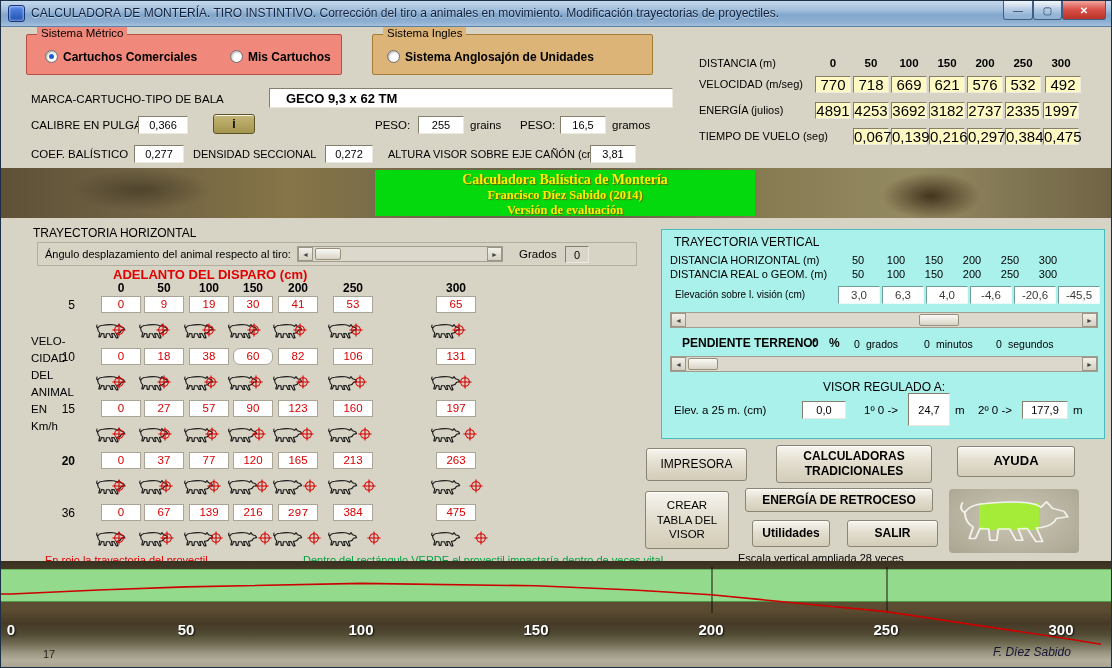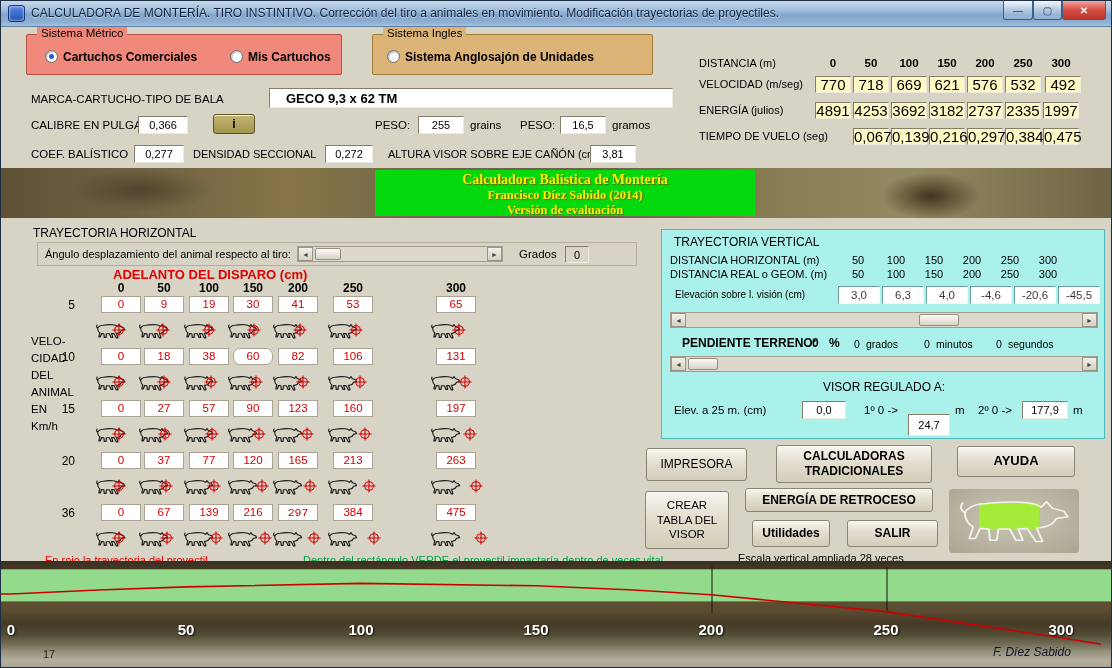--- a/index.html
+++ b/index.html
@@ -344,21 +344,21 @@
               <path d="M32.4 12 H45.6 M39 5.4 V18.6"></path>
             </g>
           </svg></div>
         <div class="bcell" style="left: 340px; top: 141px;"><svg width="70" height="24" viewBox="0 0 70 24" style="overflow:visible">
             <use href="#boar" y="3" stroke="#1c1c1c" stroke-width="1.15"></use>
             <g stroke="#d40000" fill="none" stroke-width="1.1">
               <circle cx="41" cy="12" r="4.3"></circle>
               <path d="M34.4 12 H47.6 M41 5.4 V18.6"></path>
             </g>
           </svg></div>
-        <div class="ads" style="top: 173px;">20</div>
+        <div class="ads" style="top: 173px; font-weight: bold;">20</div>
         <div class="adc" style="left: 12px; top: 171px;">0</div>
         <div class="adc" style="left: 55px; top: 171px;">37</div>
         <div class="adc" style="left: 100px; top: 171px;">77</div>
         <div class="adc" style="left: 144px; top: 171px;">120</div>
         <div class="adc" style="left: 189px; top: 171px;">165</div>
         <div class="adc" style="left: 244px; top: 171px;">213</div>
         <div class="adc" style="left: 347px; top: 171px;">263</div>
         <div class="bcell" style="left: 5px; top: 193px;"><svg width="70" height="24" viewBox="0 0 70 24" style="overflow:visible">
             <use href="#boar" y="3" stroke="#1c1c1c" stroke-width="1.15"></use>
             <g stroke="#d40000" fill="none" stroke-width="1.1">
@@ -485,21 +485,21 @@
       <div class="lbl b" style="left:167px;top:106px;font-size:12px">%</div>
       <div class="hs" style="left:8px;top:126px;width:428px">
         <div class="ar l">◄</div>
         <div class="th" style="left:17px;width:30px"></div>
         <div class="ar r">►</div>
       </div>
       <div class="lbl" style="left:0;top:150px;width:444px;text-align:center;font-size:12px">VISOR REGULADO A:</div>
       <div class="lbl" style="left:12px;top:174px;font-size:11.5px">Elev. a 25 m. (cm)</div>
       <div class="box" style="left:140px;top:171px;width:44px;height:18px">0,0</div>
       <div class="lbl" style="left:202px;top:174px;font-size:11.5px">1º 0 -&gt;</div>
-      <div class="box" style="left:246px;top:184px;width:42px;height:22px">24,7</div>
+      <div class="box" style="left:246px;top:163px;width:42px;height:33px">24,7</div>
       <div class="lbl" style="left:293px;top:174px;font-size:11.5px">m</div>
       <div class="lbl" style="left:316px;top:174px;font-size:11.5px">2º 0 -&gt;</div>
       <div class="box" style="left:360px;top:171px;width:46px;height:18px">177,9</div>
       <div class="lbl" style="left:411px;top:174px;font-size:11.5px">m</div>
     <div class="vpn" style="left: 177px; top: 24px;">50</div>
         <div class="vpn" style="left: 215px; top: 24px;">100</div>
         <div class="vpn" style="left: 253px; top: 24px;">150</div>
         <div class="vpn" style="left: 291px; top: 24px;">200</div>
         <div class="vpn" style="left: 329px; top: 24px;">250</div>
         <div class="vpn" style="left: 367px; top: 24px;">300</div>

